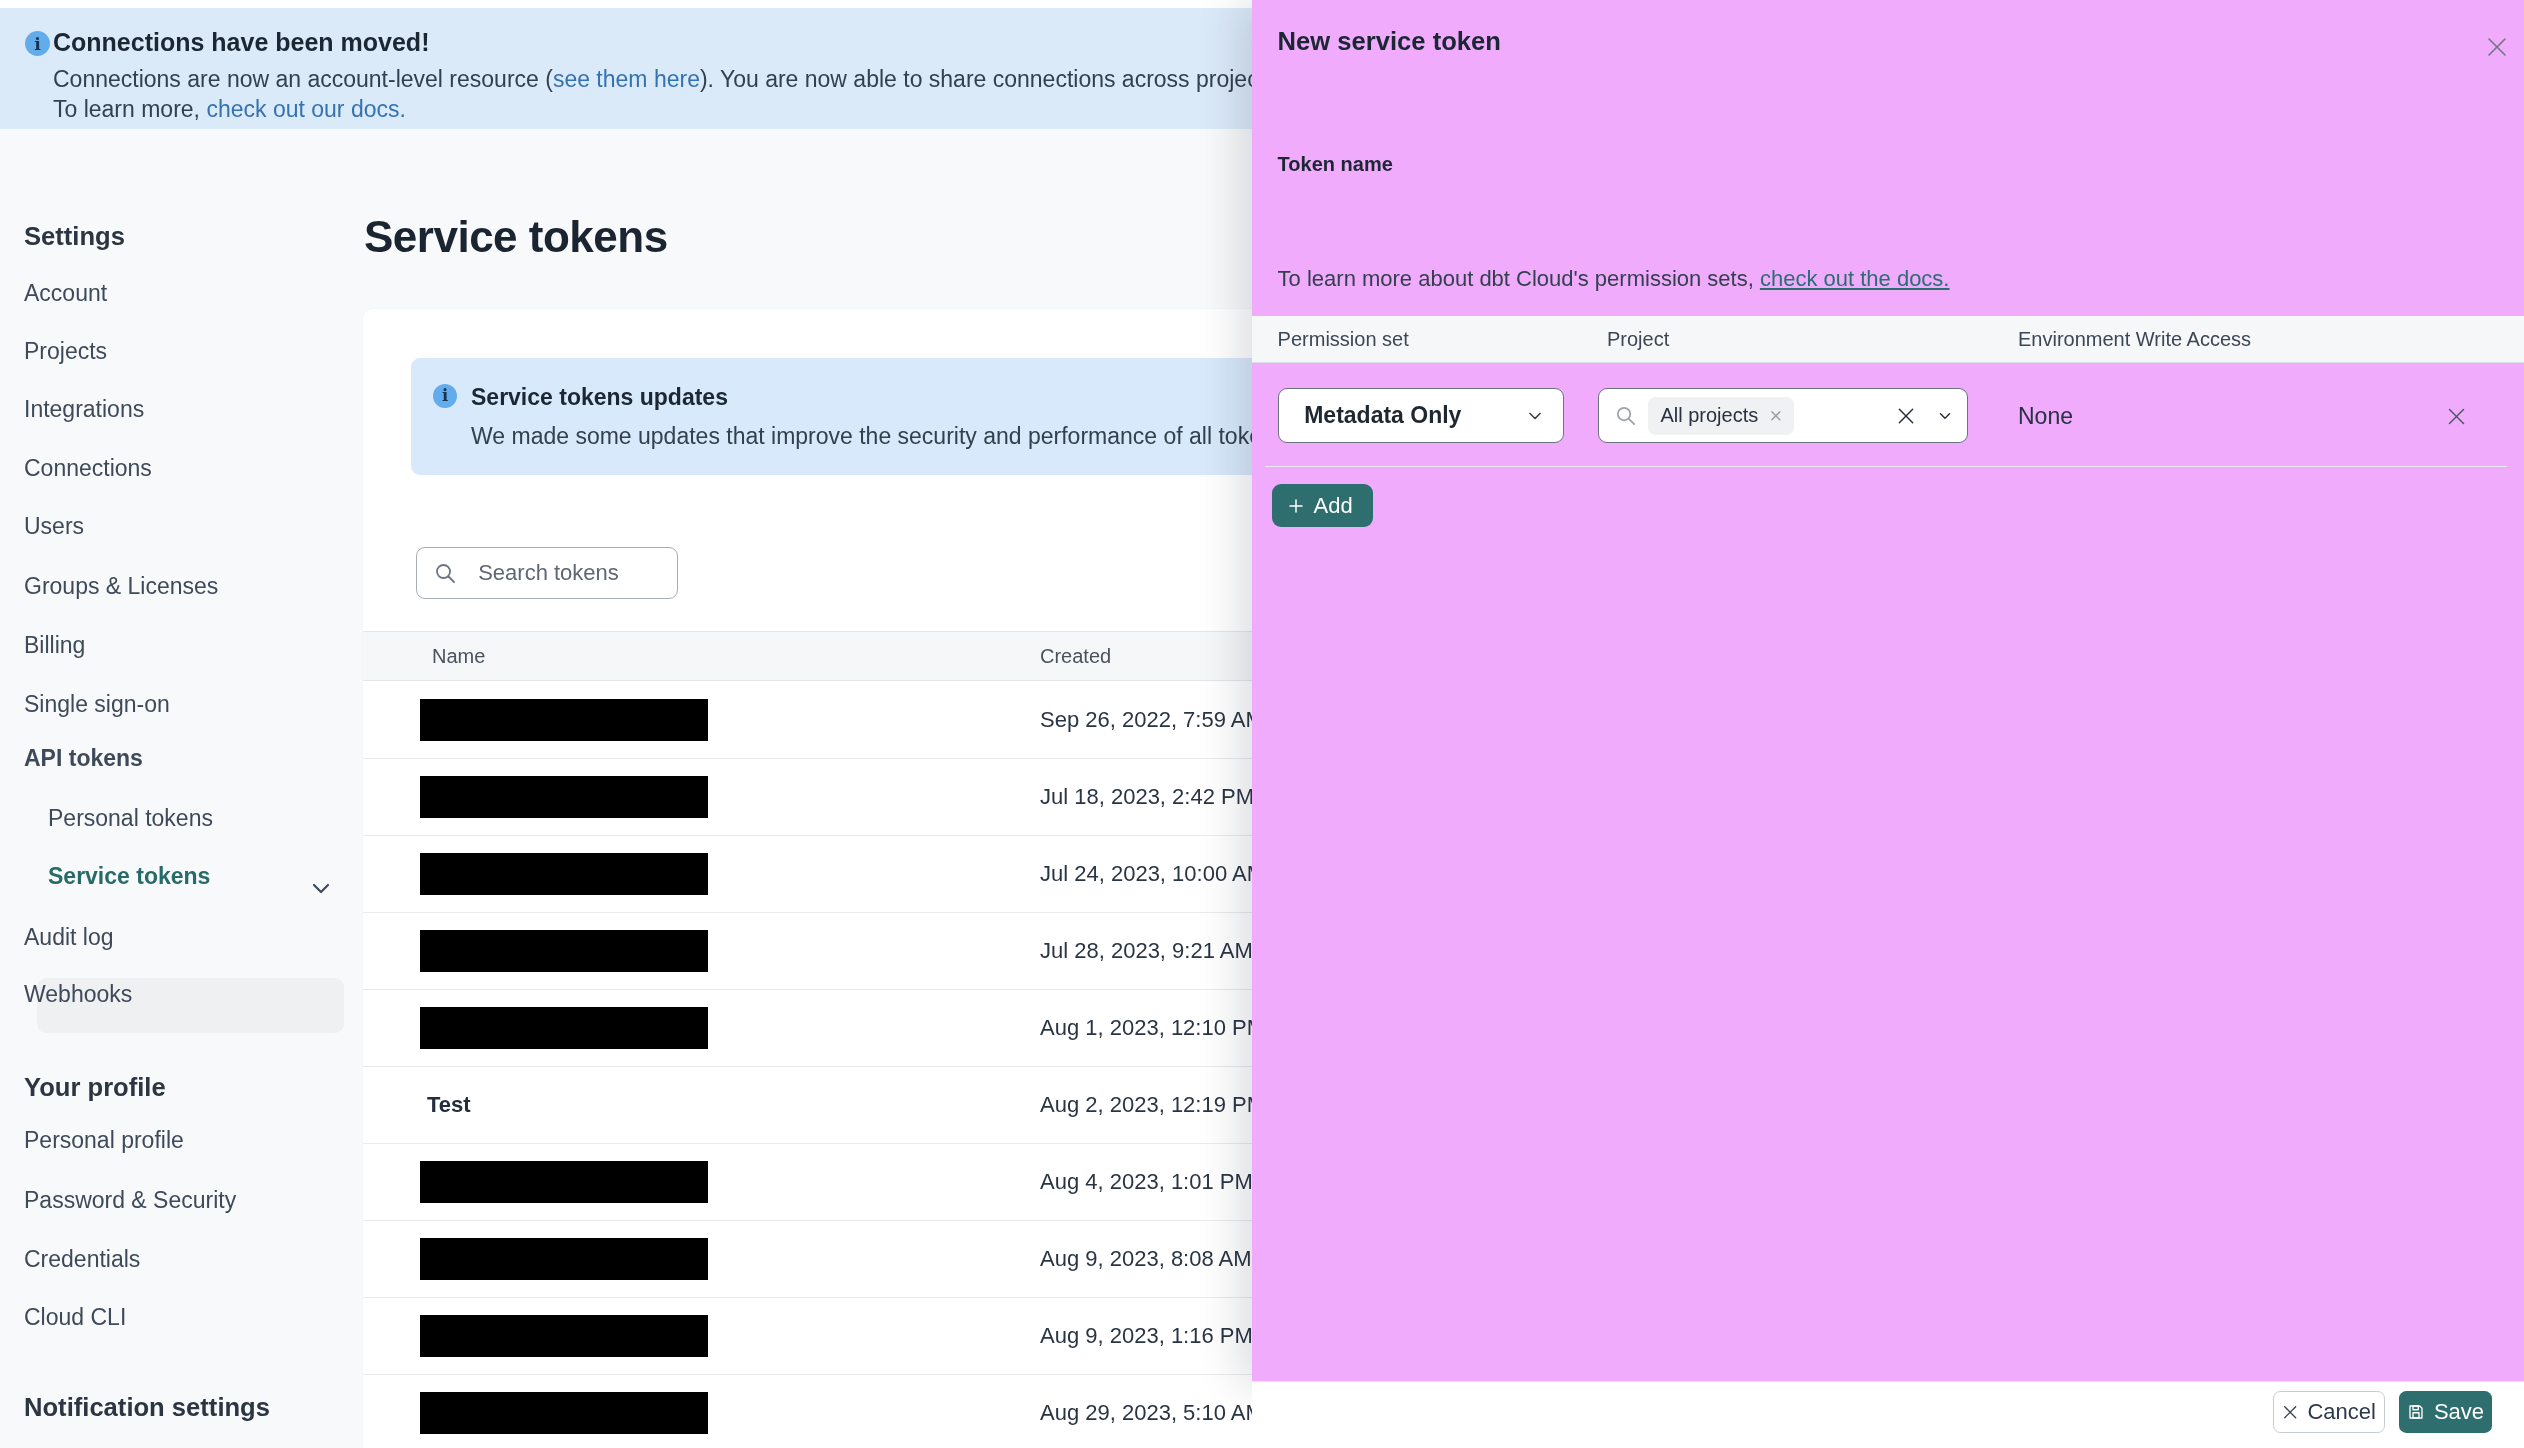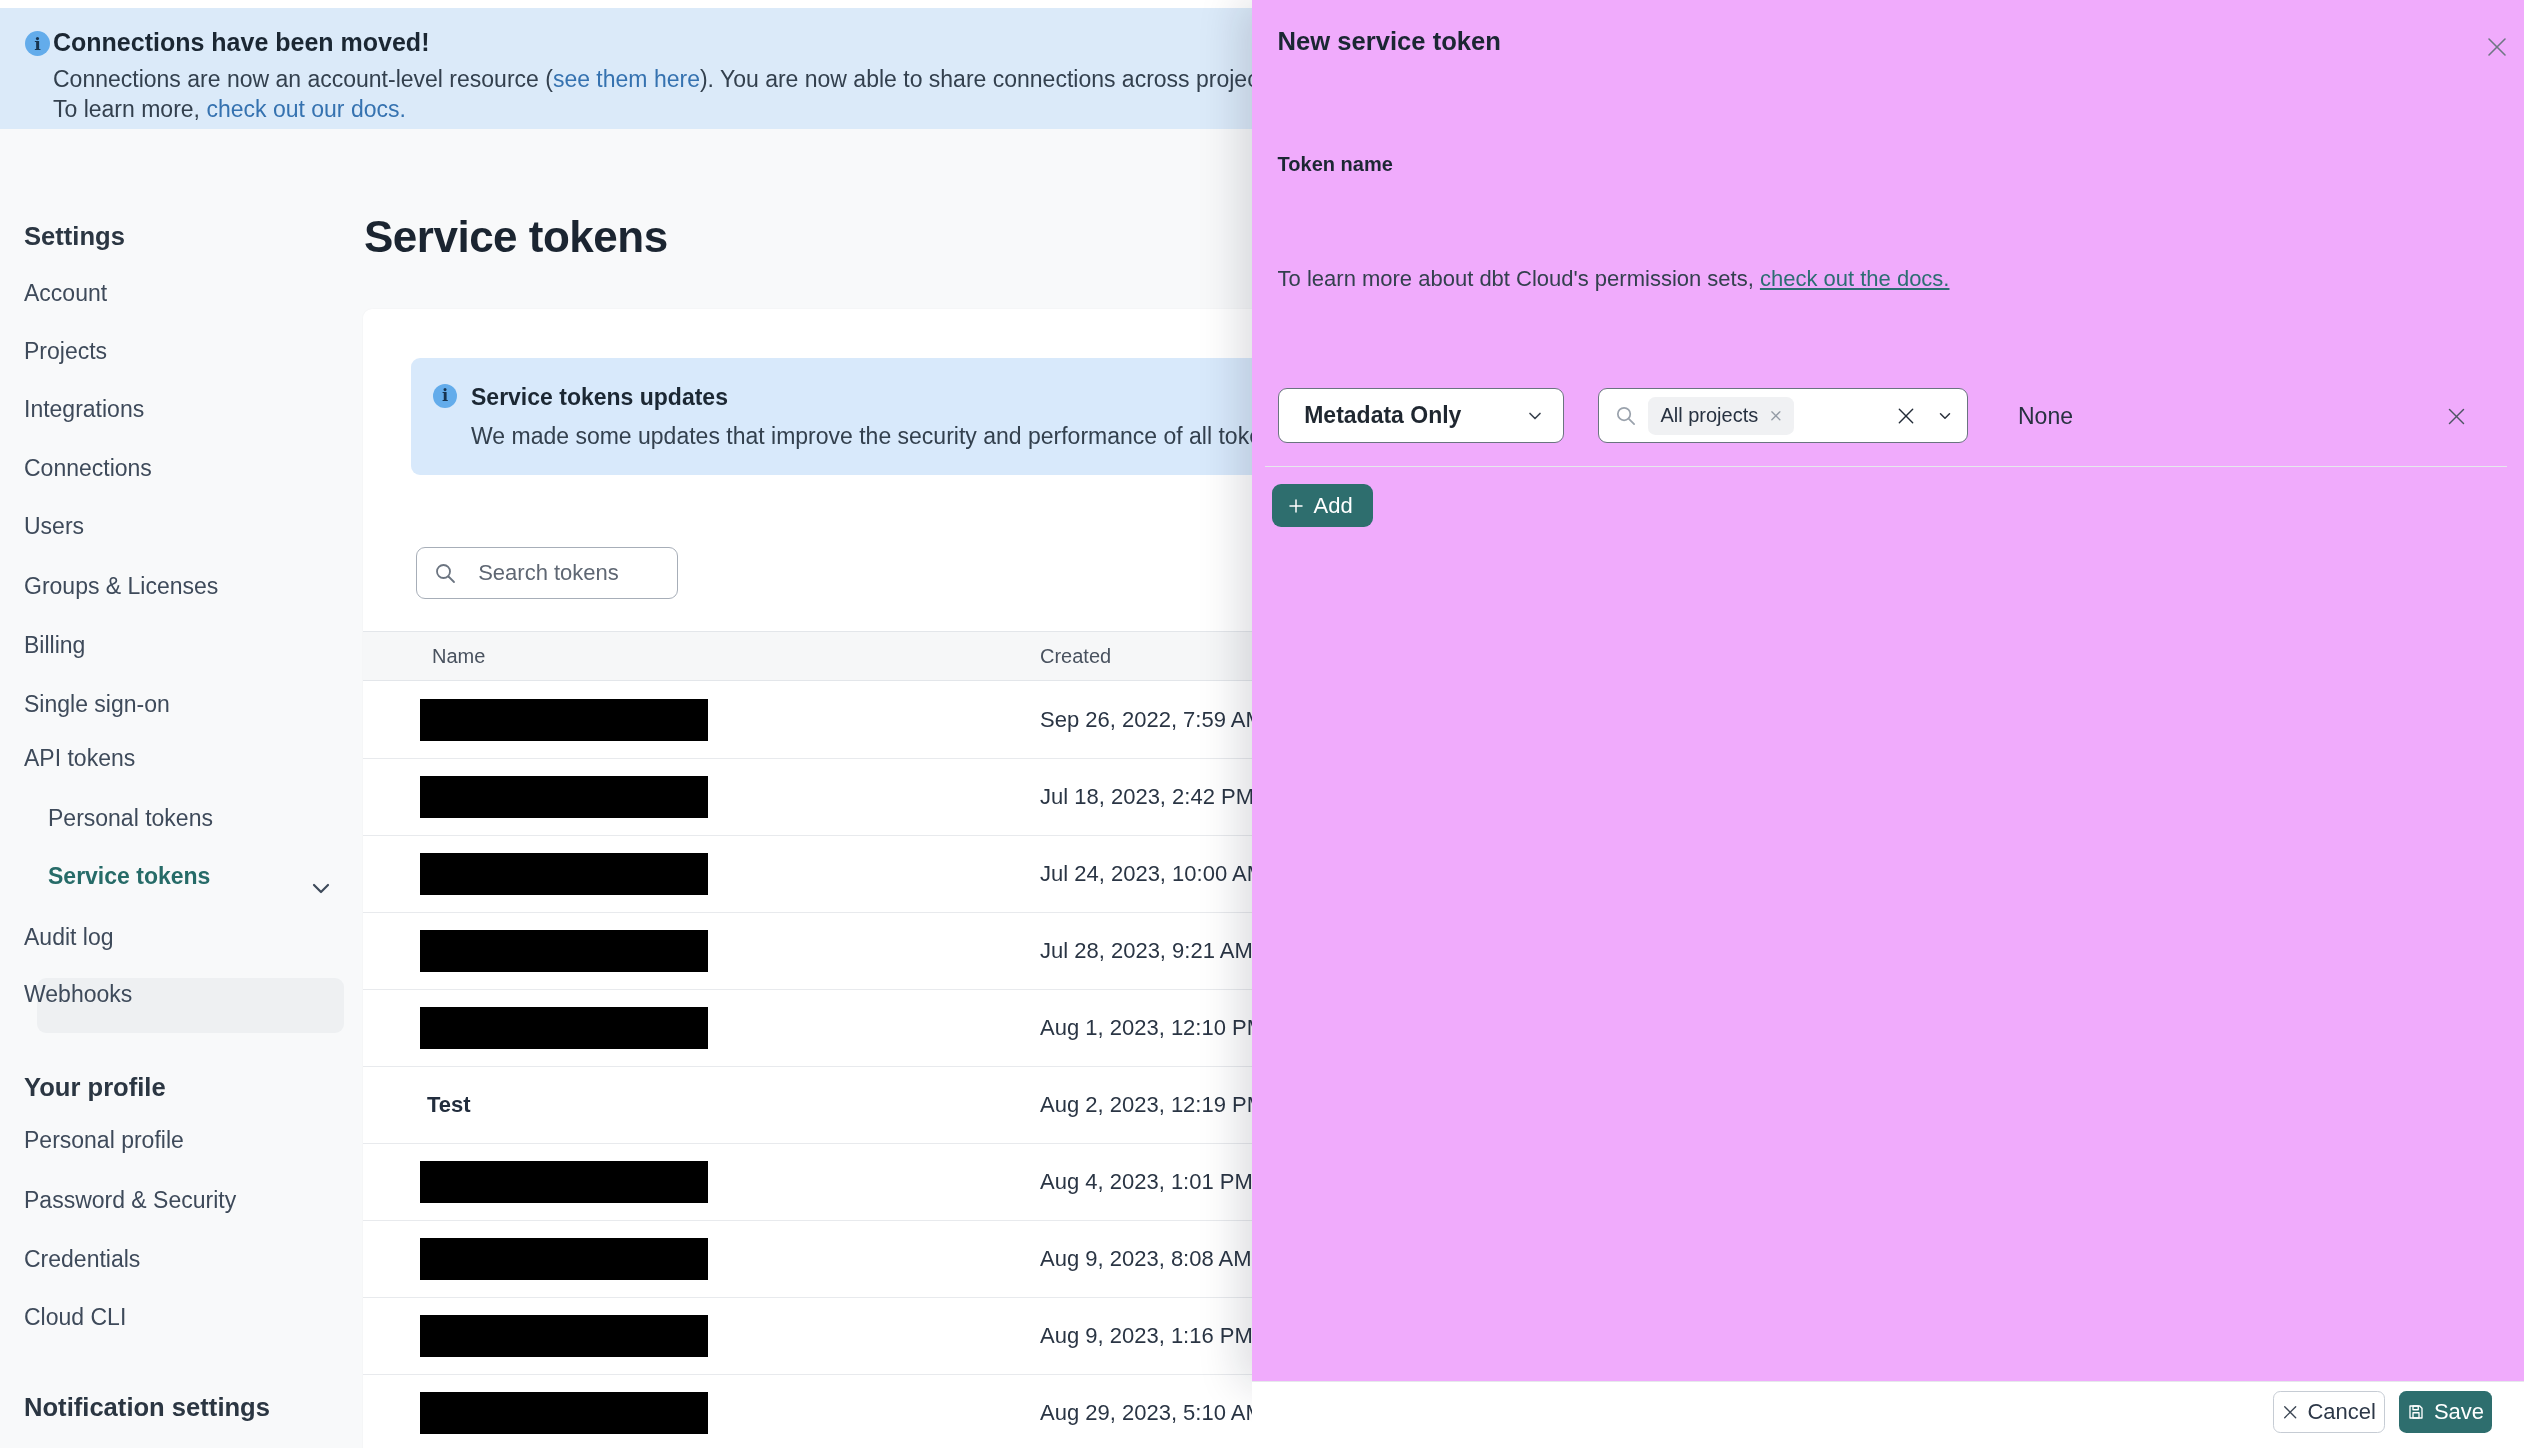--- a/index.html
+++ b/index.html
@@ -119,21 +119,21 @@
   <div id="sidebar-items">
       <div class="side-el side-heading" style="left: 24px; top: 107px;">Settings</div>
       <div class="side-el side-item" style="left: 24px; top: 164px;">Account</div>
       <div class="side-el side-item" style="left: 24px; top: 222px;">Projects</div>
       <div class="side-el side-item" style="left: 24px; top: 280px;">Integrations</div>
       <div class="side-el side-item" style="left: 24px; top: 339px;">Connections</div>
       <div class="side-el side-item" style="left: 24px; top: 397px;">Users</div>
       <div class="side-el side-item" style="left: 24px; top: 457px;">Groups &amp; Licenses</div>
       <div class="side-el side-item" style="left: 24px; top: 516px;">Billing</div>
       <div class="side-el side-item" style="left: 24px; top: 575px;">Single sign-on</div>
-      <div class="side-el side-item" style="left: 24px; top: 629px;">API tokens</div>
+      <div class="side-el side-item" style="left: 24px; top: 629px; font-weight: bold;">API tokens</div>
       <div class="side-el side-item" style="left: 48px; top: 689px;">Personal tokens</div>
       <div class="side-el side-item sel" style="left: 48px; top: 747px;">Service tokens</div>
       <div class="side-el side-item" style="left: 24px; top: 808px;">Audit log</div>
       <div class="side-el side-item" style="left: 24px; top: 865px;">Webhooks</div>
       <div class="side-el side-heading" style="left: 24px; top: 958px;">Your profile</div>
       <div class="side-el side-item" style="left: 24px; top: 1011px;">Personal profile</div>
       <div class="side-el side-item" style="left: 24px; top: 1071px;">Password &amp; Security</div>
       <div class="side-el side-item" style="left: 24px; top: 1130px;">Credentials</div>
       <div class="side-el side-item" style="left: 24px; top: 1188px;">Cloud CLI</div>
       <div class="side-el side-heading" style="left: 24px; top: 1278px;">Notification settings</div>
@@ -214,20 +214,25 @@
     <svg width="24" height="24" viewBox="0 0 24 24" fill="none" stroke="#6e7683" stroke-width="1.6" stroke-linecap="round">
         <line x1="4" y1="4" x2="20" y2="20"></line>
         <line x1="20" y1="4" x2="4" y2="20"></line>
       </svg>
   </div>
 
   <div class="tn-label">Token name</div>
 
   <div class="helper"><span>To learn more about dbt Cloud's permission sets, </span><a class="teal-link">check out the docs.</a></div>
 
+  <div class="grid-head">
+    <div class="gh-perm">Permission set</div>
+    <div class="gh-proj">Project</div>
+    <div class="gh-env">Environment Write Access</div>
+  </div>
 
   <div class="perm-select">
     <span class="perm-text">Metadata Only</span>
     <svg width="20" height="20" viewBox="0 0 24 24" fill="none" stroke="#39424e" stroke-width="2" stroke-linecap="round" stroke-linejoin="round">
         <polyline points="6,9 12,15 18,9"></polyline>
       </svg>
   </div>
 
   <div class="proj-select">
     <svg width="23" height="23" viewBox="0 0 24 24" fill="none" stroke="#9aa2ac" stroke-width="1.8" stroke-linecap="round">

